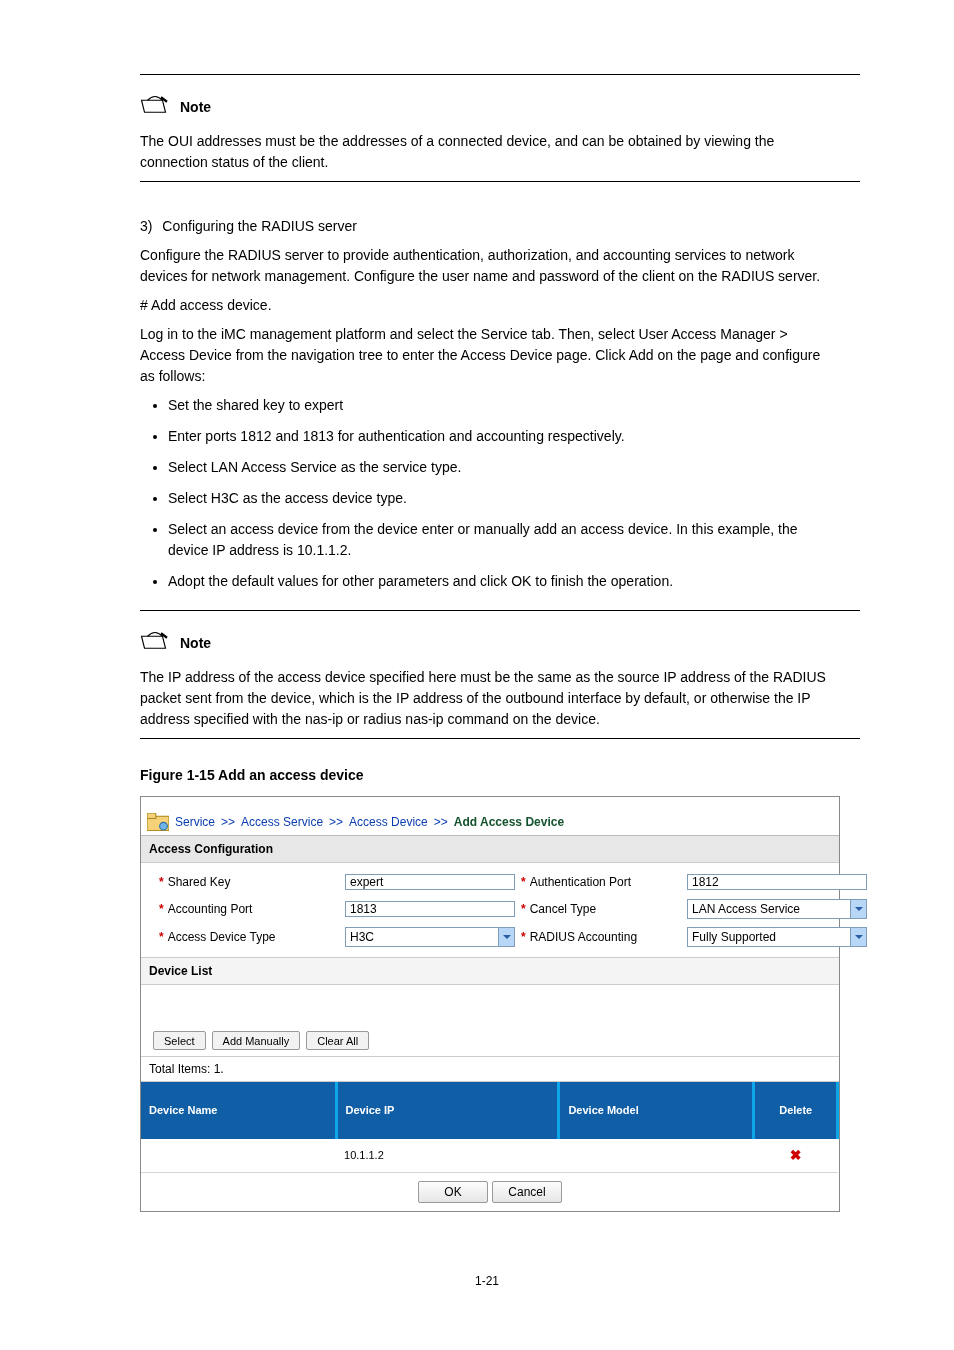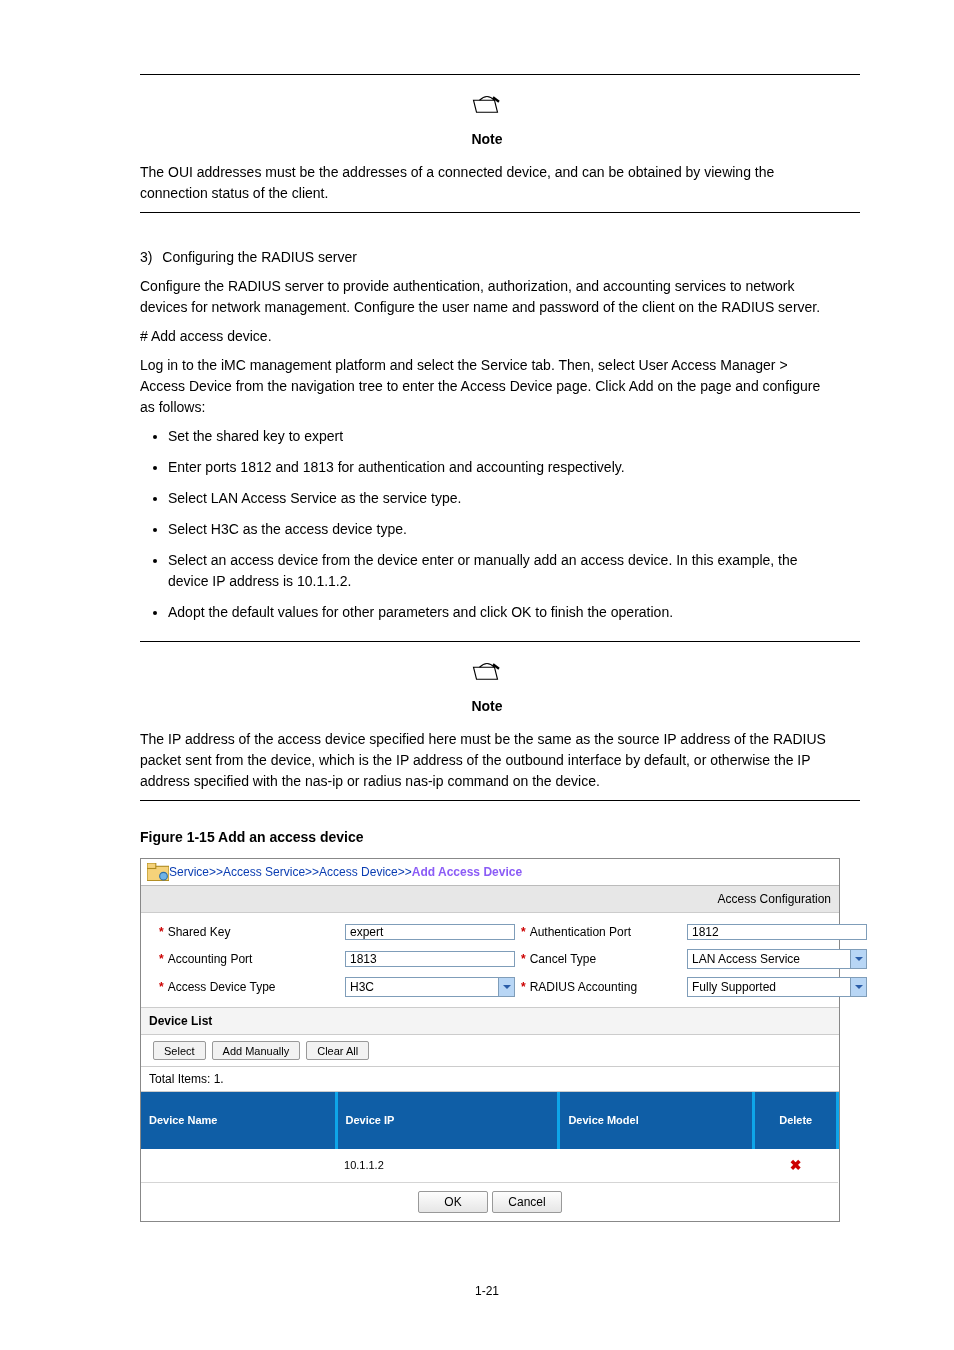--- a/index.html
+++ b/index.html
@@ -1,50 +1,50 @@
 <!DOCTYPE html>
 <html><head>
 <meta charset="utf-8">
 <style>
   * { box-sizing: border-box; margin: 0; padding: 0; }
   html, body { width: 954px; font-family: Arial, sans-serif; font-size: 14px; color: #000; line-height: 1.5; background: #fff; }
   .page { padding: 70px 120px 60px 140px; }
   .hr-line { border-top: 1px solid #000; margin: 4px 0; width: 720px; }
-  .note-row { display: flex; align-items: center; gap: 10px; margin-top: 20px; margin-bottom: 12px; flex-direction: column; }
+  .note-row { display: flex; align-items: center; gap: 10px; margin-top: 20px; margin-bottom: 12px; }
   .note-icon { width: 30px; height: 24px; }
   .note-icon svg { width: 100%; height: 100%; }
   .bold { font-weight: bold; }
   .body-text { margin-top: 8px; margin-bottom: 8px; max-width: 720px; }
   .spacer { height: 22px; }
   .bullets { list-style: disc; padding-left: 28px; max-width: 720px; }
   .bullets li { margin-bottom: 10px; }
   .figure-label { margin-top: 26px; margin-bottom: 10px; }
   .step-num { margin-right: 6px; }
   .pagenum { text-align: center; font-size: 12px; margin-top: 60px; }
 
   
   .shot-wrap { width: 700px; border: 1px solid #888; font-size: 12px; color: #000; background: #fff; margin-top: 4px; }
-  .breadcrumb-row { display: flex; align-items: flex-start; padding: 4px 6px; }
+  .breadcrumb-row { display: flex; align-items: flex-start; gap: 6px; padding: 4px 6px; margin-top: 12px; }
   .bc-icon { width: 22px; height: 18px; display: flex; align-items: center; justify-content: center; }
   .bc-link { color: #0a3db2; text-decoration: none; }
   .bc-sep { color: #0a3db2; }
-  .bc-current { color: #8b5cf6; font-weight: bold; }
-
-  .band-head { background: #e7e7e7; font-weight: normal; border-top: 1px solid #bbb; border-bottom: 1px solid #ccc; padding: 4px 8px; text-align: right; }
+  .bc-current { color: #14532d; font-weight: bold; }
+
+  .band-head { background: #e7e7e7; font-weight: bold; border-top: 1px solid #bbb; border-bottom: 1px solid #ccc; padding: 4px 8px; }
   .access-grid { display: grid; grid-template-columns: 180px 170px 160px 180px; column-gap: 6px; row-gap: 8px; padding: 10px 18px; align-items: center; }
   .lbl { display: flex; align-items: center; gap: 4px; }
   .req { color: #c00; font-weight: bold; }
   .inp { height: 16px; border: 1px solid #7f9db9; padding: 0 4px; font-size: 12px; width: 100%; background: #fff; }
   .sel-wrap { position: relative; width: 100%; height: 20px; border: 1px solid #7f9db9; background: #fff; display: flex; align-items: center; padding: 0 18px 0 4px; font-size: 12px; }
   .sel-wrap .chev { position: absolute; right: 0; top: 0; width: 16px; height: 100%; background: #b8d6f5; border-left: 1px solid #7f9db9; display: flex; align-items: center; justify-content: center; }
   .sel-wrap .chev svg { width: 10px; height: 10px; }
 
   .band-sub { font-weight: bold; padding: 4px 8px; border-top: 1px solid #ccc; border-bottom: 1px solid #ccc; background: #f4f4f4; }
   .btn-row { display: flex; gap: 6px; padding: 6px 12px; border-bottom: 1px solid #ccc; }
-  .der-btn { height: 19px; border: 1px solid #999; border-radius: 2px; background: #f2f2f2; font-size: 11px; padding: 0 10px; cursor: default; }
+  .der-btn { height: 19px; border: 1px solid #999; border-radius: 2px; background: #f2f2f2; font-size: 11px; padding: 0 10px; cursor: default; margin-top: 40px; }
   .total-row { padding: 3px 8px; border-bottom: 1px solid #ccc; }
 
   .tbl { width: 100%; border-collapse: collapse; font-size: 11px; }
   .tbl thead th { background: #0f5ea6; color: #fff; font-weight: bold; text-align: left; padding: 20px 8px; border-right: 3px solid #0ea5e9; }
   .tbl thead th:last-child { text-align: center; }
   .tbl tbody td { padding: 6px 8px; border-bottom: 1px solid #d5d5d5; }
   .tbl tbody td:last-child { text-align: center; }
   .del-x { color: #c00; font-weight: bold; font-size: 14px; }
 
   .ok-row { display: flex; justify-content: center; gap: 4px; padding: 8px 0; }

